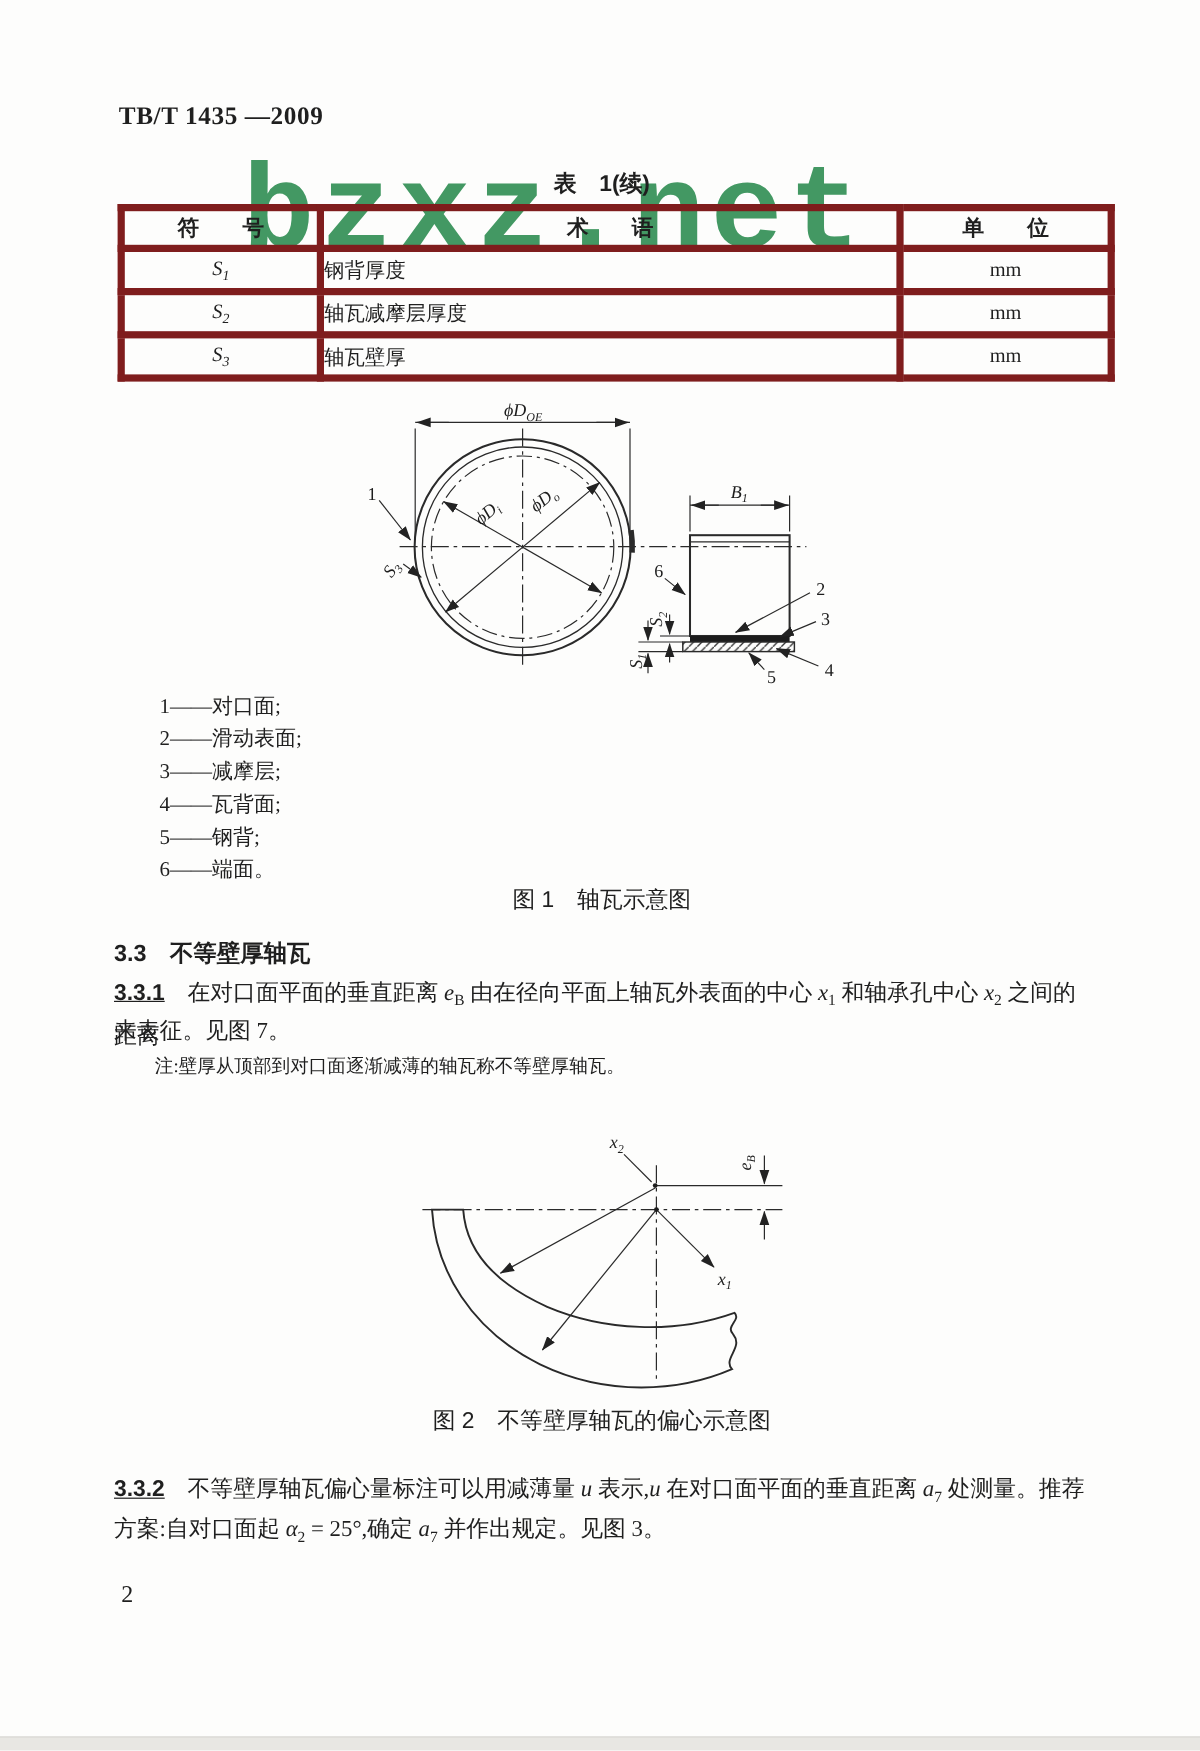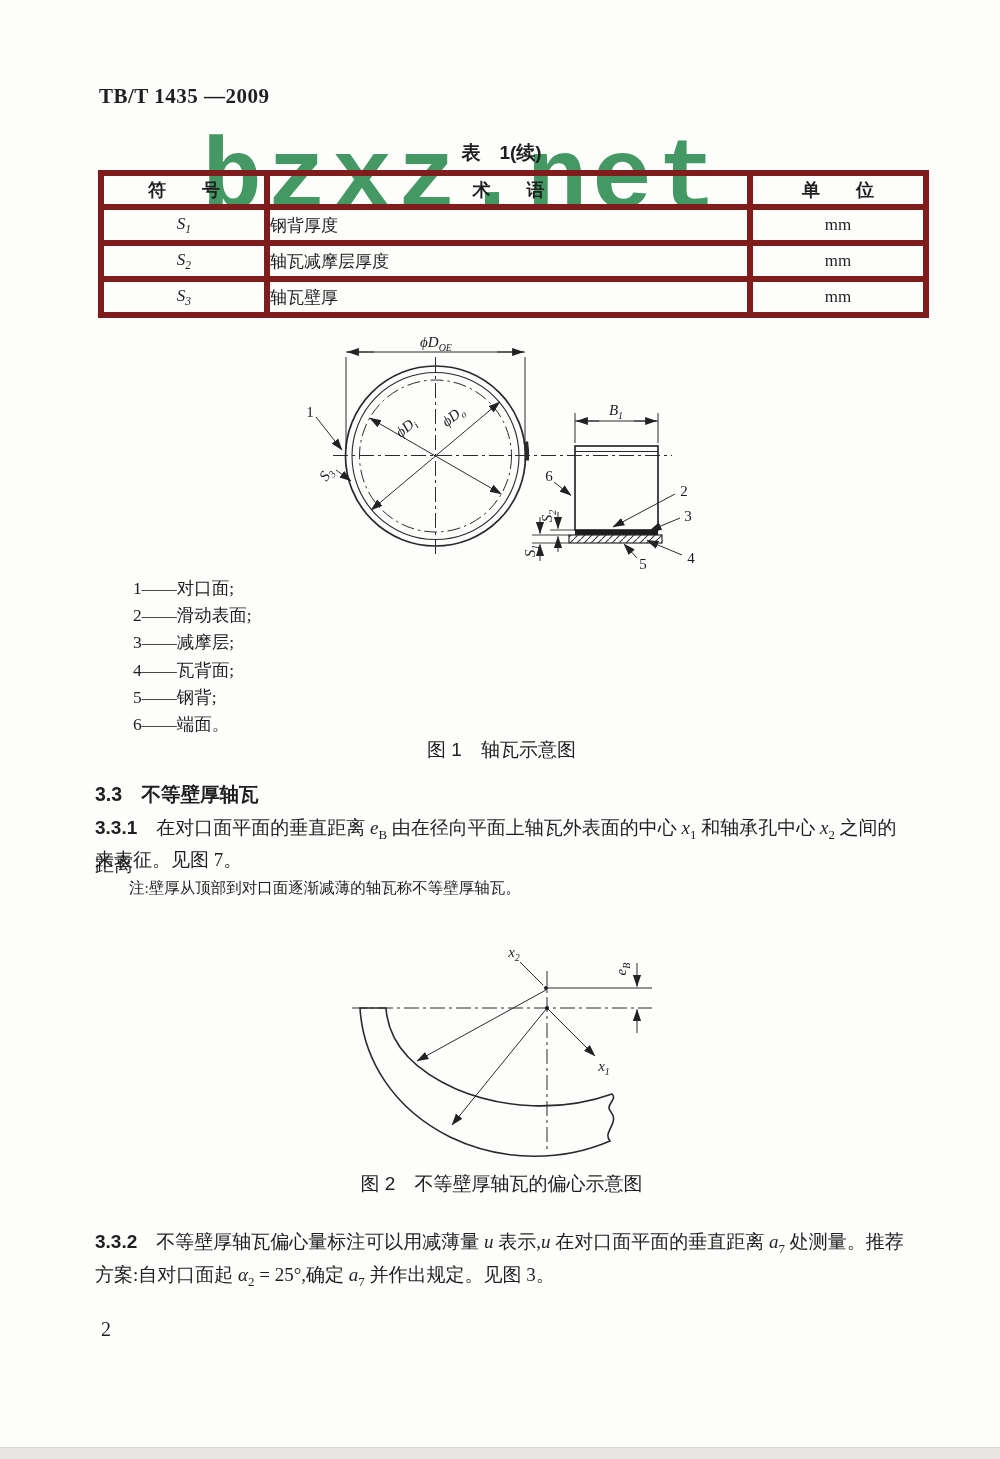--- a/index.html
+++ b/index.html
@@ -20,21 +20,21 @@
   td.c-term{width:477px;text-align:left;padding-left:14px;}
   td.c-unit{width:170px;text-align:center;font-size:16px;}
   tr.hdr td{font-weight:600;font-size:18px;text-align:center;height:28px;}
   .mv{font-style:italic;font-family:"Liberation Serif",serif;}
   sub{font-size:.68em;}
   .legend{left:133px;top:575px;font-size:17.5px;line-height:27.2px;}
   .fig-caption{left:98px;width:807px;text-align:center;font-size:19px;font-weight:normal;
                font-family:"Liberation Sans",sans-serif;}
   .h33{left:95px;top:781px;font-size:19.5px;font-weight:bold;font-family:"Liberation Sans",sans-serif;}
   .para{left:95px;width:818px;font-size:19px;line-height:30px;}
-  .pnum{font-weight:bold;font-family:"Liberation Sans",sans-serif;}
+  .pnum{font-weight:bold;font-family:"Liberation Sans",sans-serif;text-decoration:underline;}
   .note{left:129px;top:878px;font-size:15.5px;}
   .page-number{left:101px;top:1318px;font-size:20px;}
   .bottom-strip{left:0;bottom:0;width:1000px;height:11px;background:#e8e7e3;border-top:1px solid #d9d8d4;}
   svg{position:absolute;z-index:1;}
   svg text{font-family:"Liberation Serif",serif;}
 </style>
 </head>
 <body>
 
 <div class="page">

